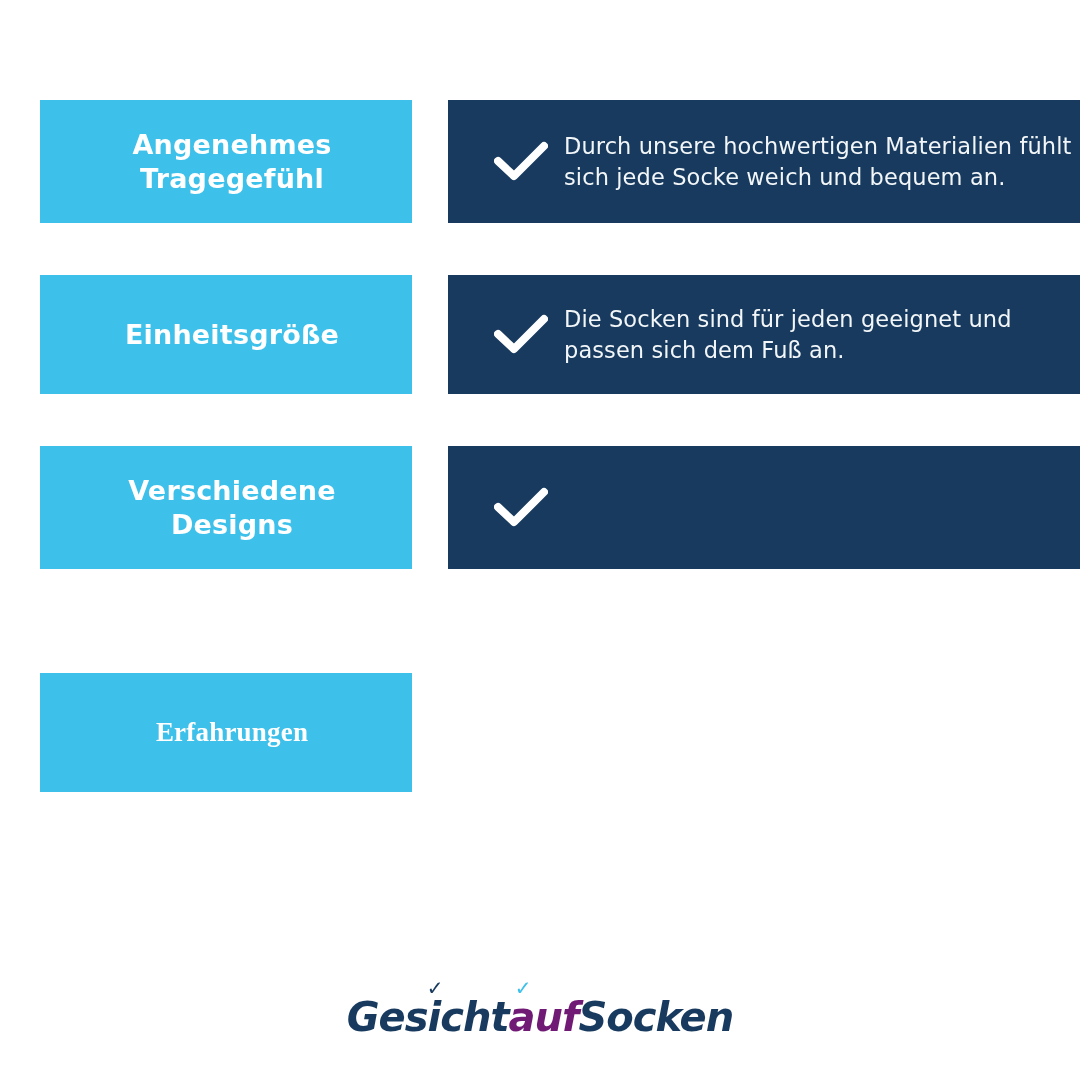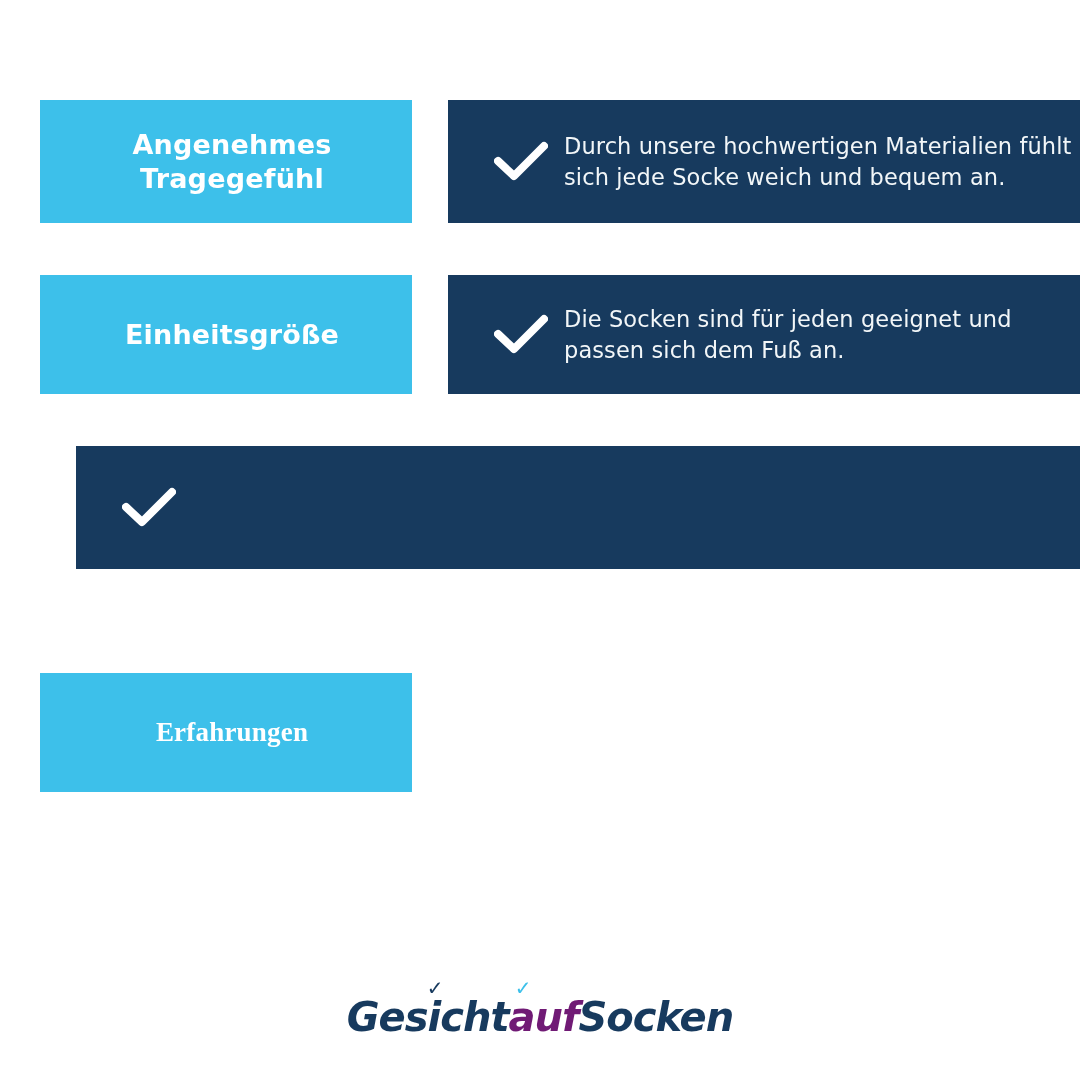--- a/index.html
+++ b/index.html
@@ -161,20 +161,23 @@
         <div class="check">
           <svg width="54" height="42" viewBox="0 0 54 42" aria-hidden="true">
             <path d="M4 20 L20 35 L50 5" fill="none" stroke="#ffffff" stroke-width="8" stroke-linecap="round" stroke-linejoin="round"></path>
           </svg>
         </div>
         <div class="desc-text">Die Socken sind für jeden geeignet und passen sich dem Fuß an.</div>
       </div>
     </div>
 
     <div class="row row-2">
+      <div class="label-box">
+        <div class="label-text">Verschiedene Designs</div>
+      </div>
       <div class="spacer"></div>
       <div class="desc-box">
         <div class="check">
           <svg width="54" height="42" viewBox="0 0 54 42" aria-hidden="true">
             <path d="M4 20 L20 35 L50 5" fill="none" stroke="#ffffff" stroke-width="8" stroke-linecap="round" stroke-linejoin="round"></path>
           </svg>
         </div>
       </div>
     </div>
 

